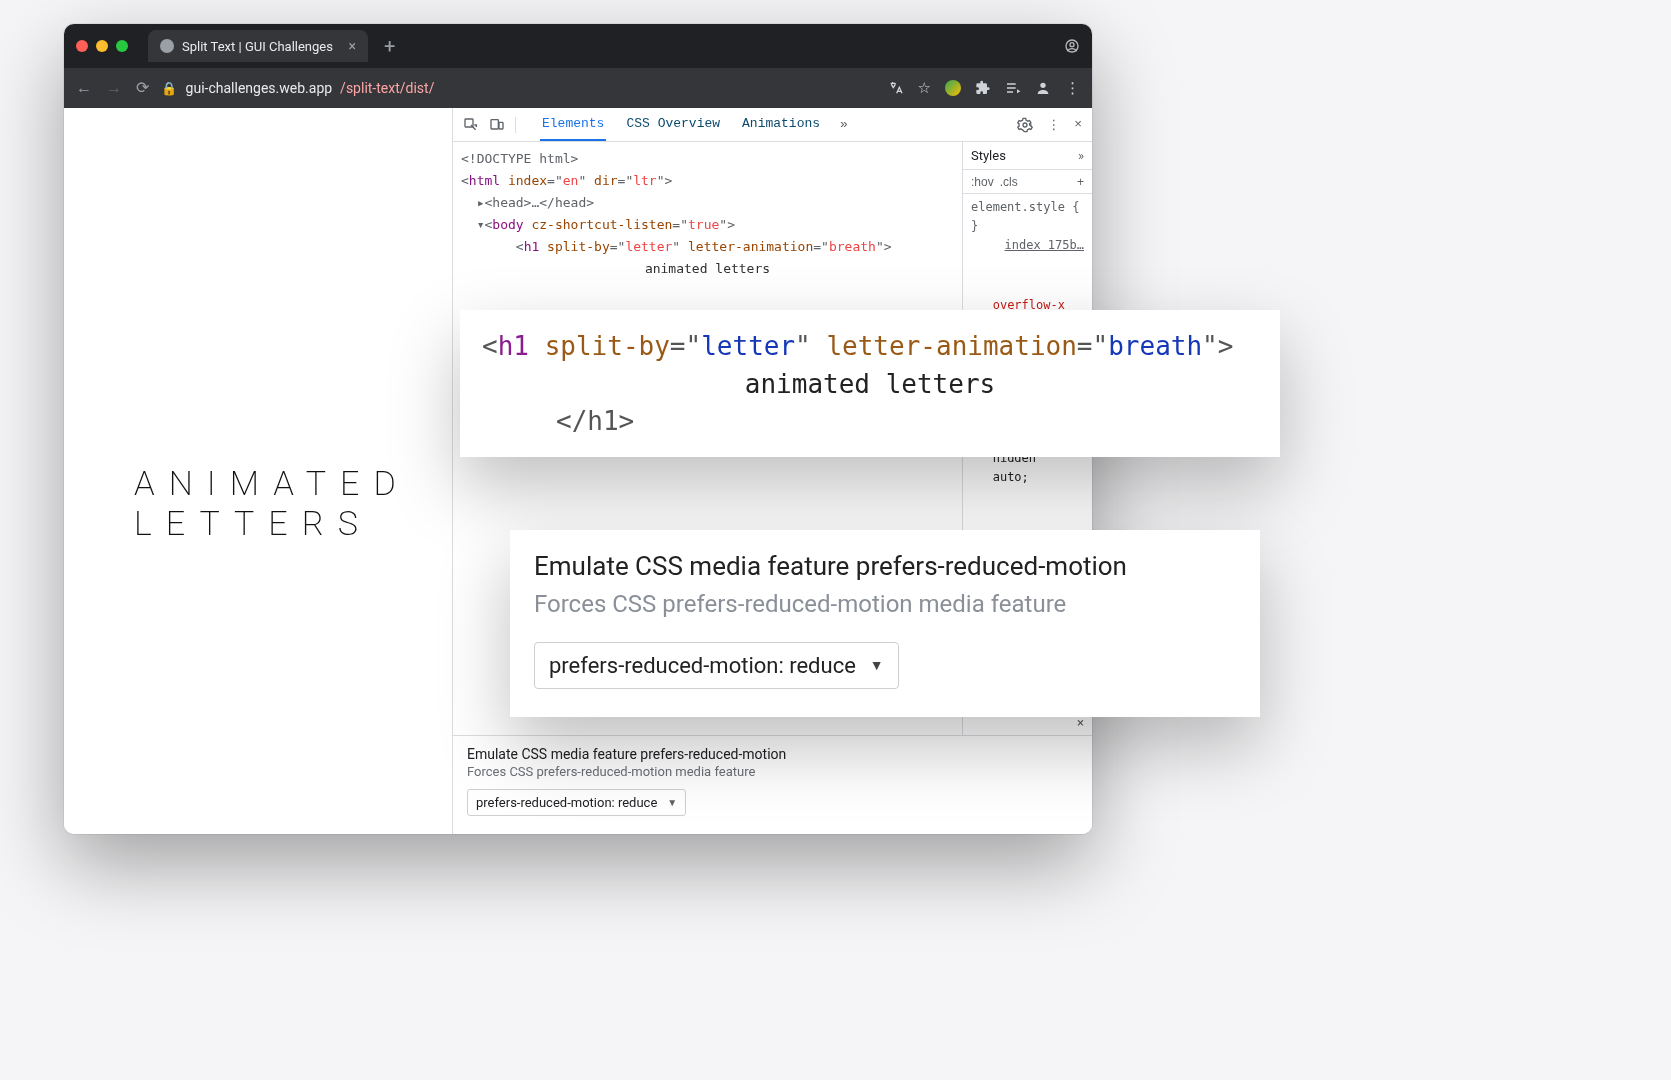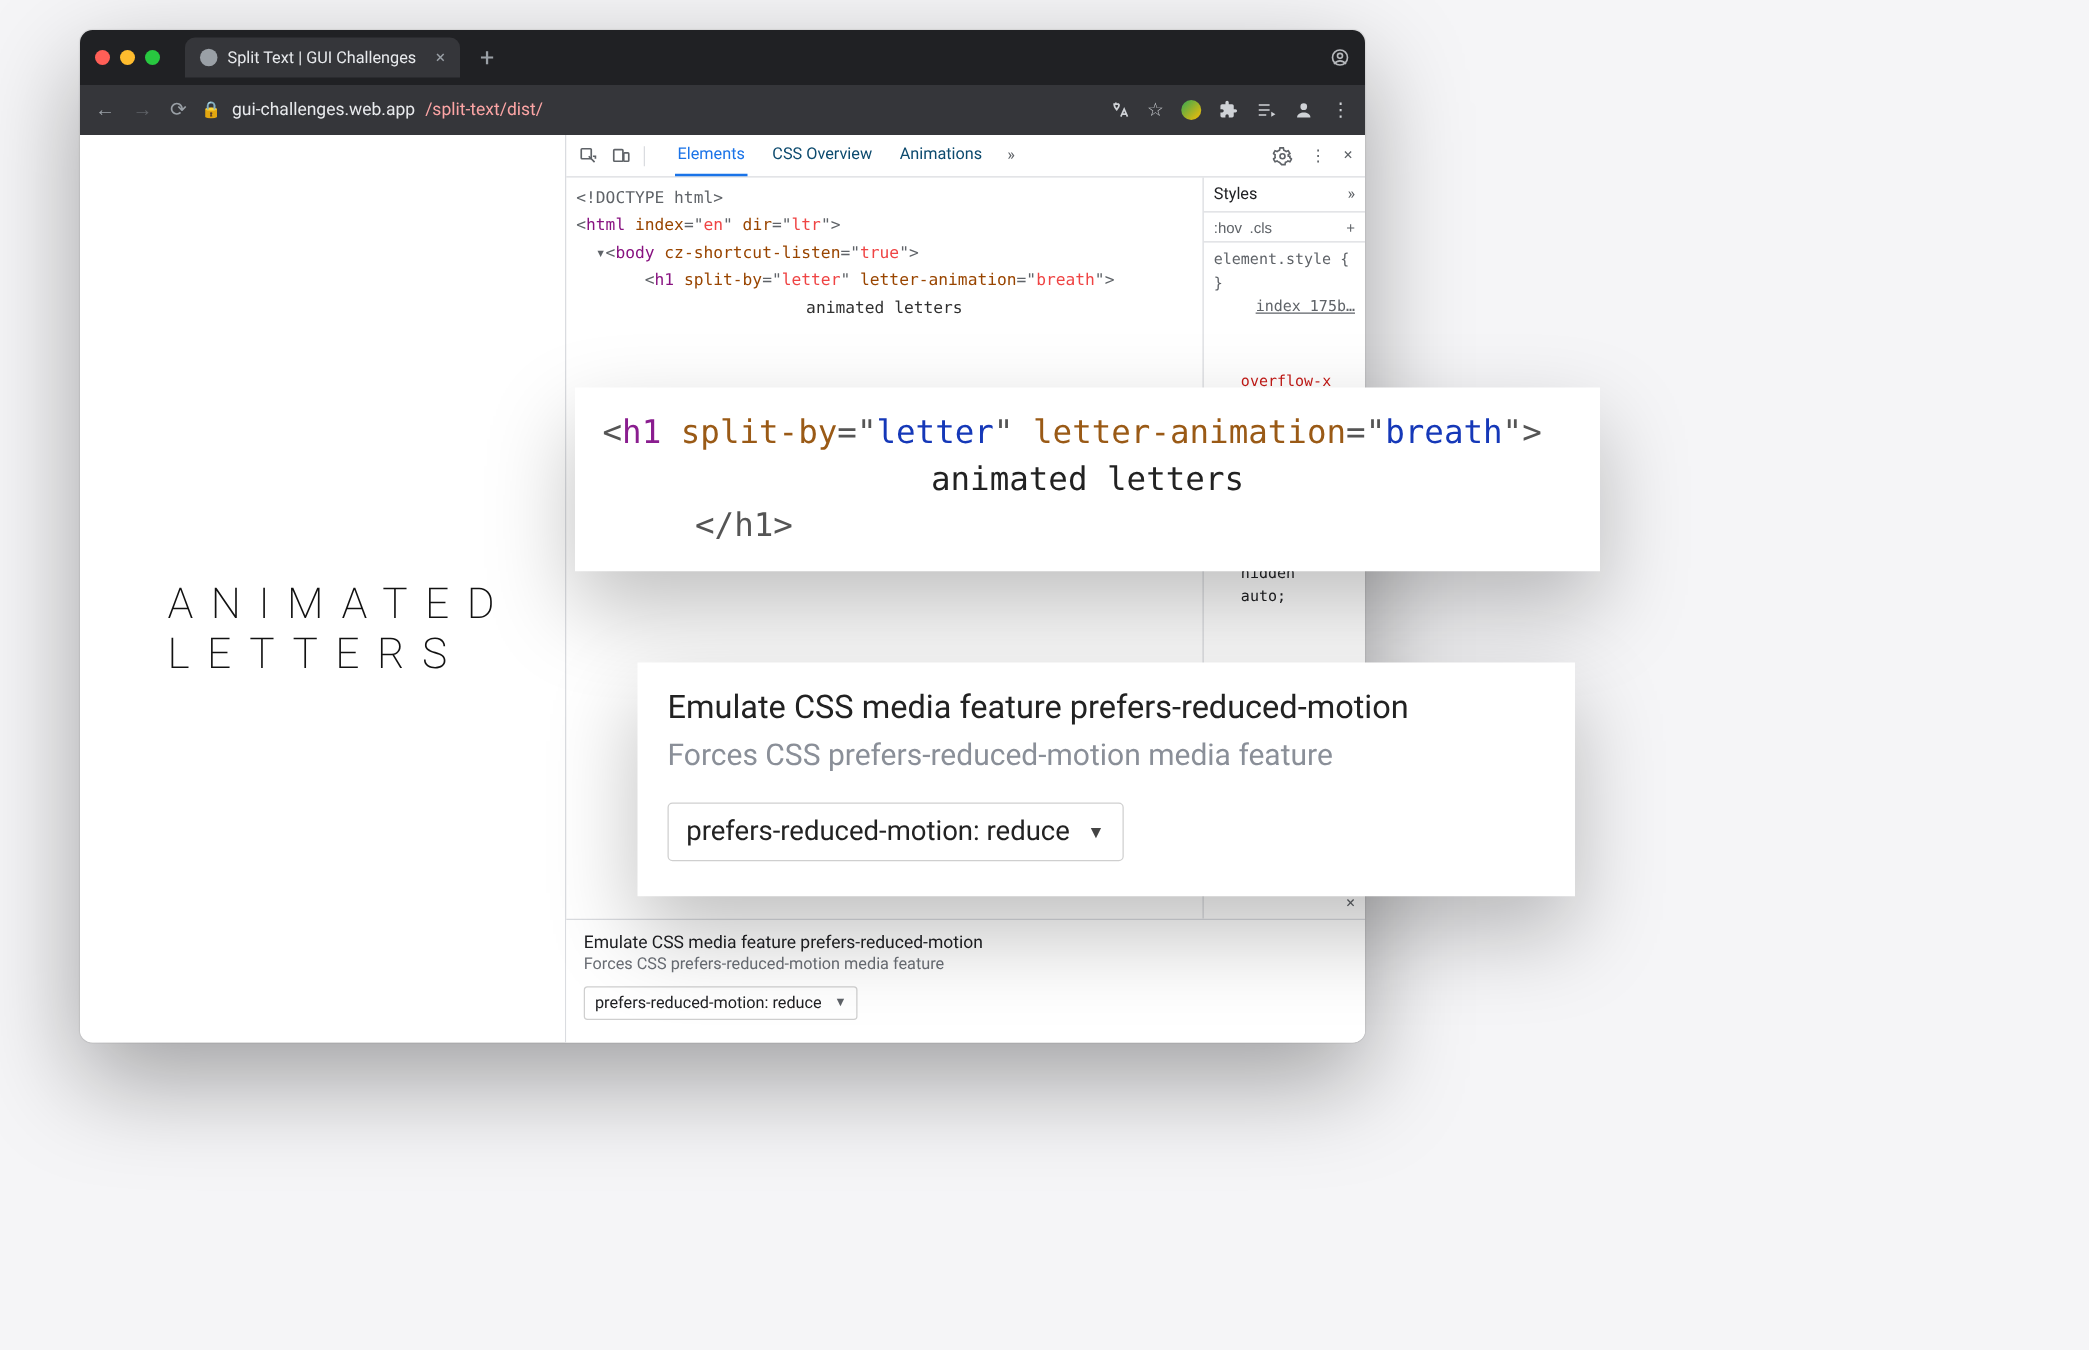--- a/index.html
+++ b/index.html
@@ -66,21 +66,21 @@
     font-size:34px; letter-spacing:14px; font-weight:200; color:#111;
     text-transform:uppercase;
   }
 
   .devtools {
     width:640px; border-left:1px solid #dadce0; background:#fff;
     display:flex; flex-direction:column; font-size:13px; color:#202124;
   }
   .dt-tabs {
     height:34px; border-bottom:1px solid #dadce0;
-    display:flex; align-items:center; gap:18px; padding:0 10px;
+    display:flex; align-items:center; gap:18px; padding:0 10px;font-family:Liberation Mono, monospace;
   }
   .dt-left-icons{display:flex;gap:10px;color:#5f6368;border-right:1px solid #dadce0;padding-right:10px;margin-right:6px}
   .dt-tab{color:#0c4a6e;padding:8px 2px;border-bottom:2px solid transparent;white-space:nowrap}
   .dt-tab.active{color:#1a73e8;border-bottom-color:#1a73e8}
   .dt-right{margin-left:auto;display:flex;gap:14px;color:#5f6368;align-items:center}
 
   .dt-body { display:flex; flex:1 1 auto; min-height:0; }
   .dom-tree {
     flex:1 1 auto; padding:6px 8px; font-family: Menlo, Consolas, monospace; font-size:13px;
     overflow:hidden; line-height:1.7;
@@ -260,20 +260,21 @@
             <span class="i">⋮</span>
             <span class="i">×</span>
           </div>
         </div>
 
         <div class="dt-body">
 
           <div class="dom-tree">
 <div class="ln"><span class="tok-punc">&lt;!DOCTYPE html&gt;</span></div>
 <div class="ln"><span class="tok-punc">&lt;</span><span class="tok-tag">html</span> <span class="tok-attr">index</span><span class="tok-punc">="</span><span class="tok-val">en</span><span class="tok-punc">" </span><span class="tok-attr">dir</span><span class="tok-punc">="</span><span class="tok-val">ltr</span><span class="tok-punc">"&gt;</span></div>
+<div class="ln">  ▸<span class="tok-punc">&lt;head&gt;…&lt;/head&gt;</span></div>
 <div class="ln">  ▾<span class="tok-punc">&lt;</span><span class="tok-tag">body</span> <span class="tok-attr">cz-shortcut-listen</span><span class="tok-punc">="</span><span class="tok-val">true</span><span class="tok-punc">"&gt;</span></div>
 <div class="ln">       <span class="tok-punc">&lt;</span><span class="tok-tag">h1</span> <span class="tok-attr">split-by</span><span class="tok-punc">="</span><span class="tok-val">letter</span><span class="tok-punc">" </span><span class="tok-attr">letter-animation</span><span class="tok-punc">="</span><span class="tok-val">breath</span><span class="tok-punc">"&gt;</span></div>
 <div class="ln" style="text-align:center"><span class="tok-text">animated letters</span></div>
 <div class="ln" style="height:120px"></div>
 <div class="ln"><span class="sel-line"><span class="tok-punc">…</span><span class="tok-punc">&lt;/html&gt;</span> <span class="eq0">== $0</span></span></div>
           </div>
 
           <div class="styles-pane">
             <div class="styles-head">
               <span class="lbl">Styles</span>

